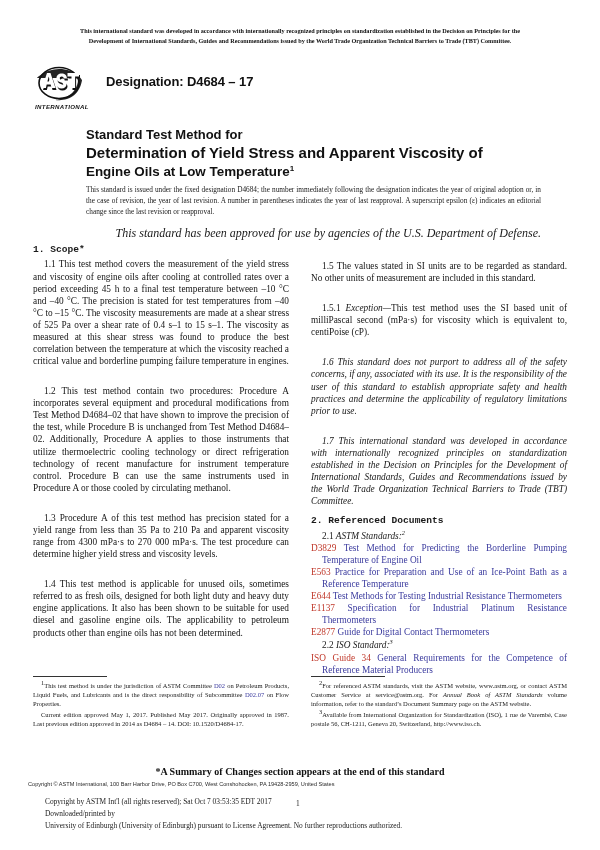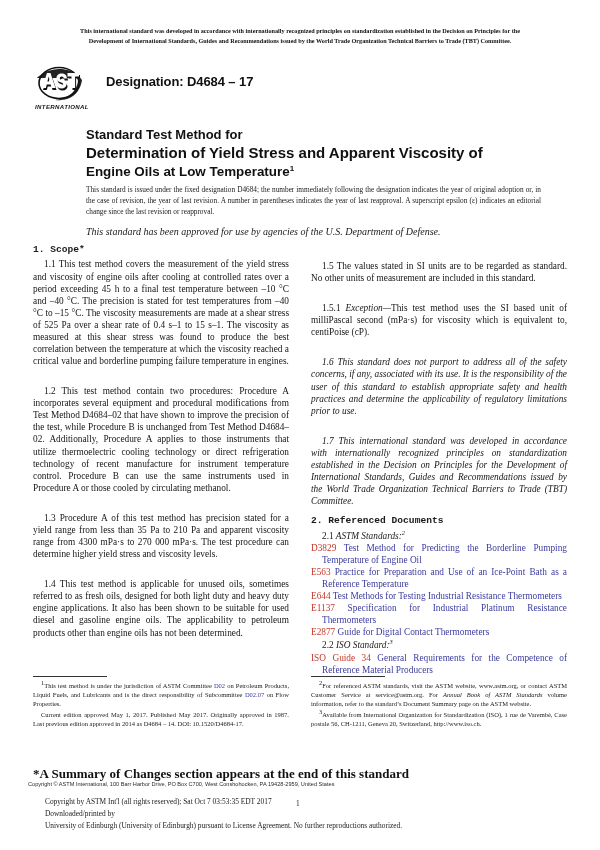--- a/index.html
+++ b/index.html
@@ -116,22 +116,22 @@
     font-size: 7.3px;
     line-height: 1.52;
     text-align: justify;
     color: #1a1a1a;
   }
   .dod-note {
     position: absolute;
     top: 226px;
     left: 86px;
     width: 455px;
-    text-align: left;
-    font-size: 10px;
+    text-align: right;
+    font-size: 12px;
     font-style: italic;
     color: #1a1a1a;
   }
 
   
   .columns {
     position: absolute;
     top: 244px;
     left: 33px;
     width: 534px;
@@ -230,21 +230,22 @@
   p.fn + p.fn { margin-top: 1px; }
   .fn-link { color: #3b3b9e; }
   .fn-ital { font-style: italic; }
 
   
   .summary-line {
     position: absolute;
     top: 766px;
     left: 33px;
     width: 534px;
-    font-size: 13px;
+    text-align: center;
+    font-size: 10px;
     font-weight: bold;
     color: #111;
   }
   .copyright-line {
     position: absolute;
     top: 781px;
     left: 28px;
     width: 545px;
     font-family: "Liberation Sans", sans-serif;
     font-size: 5.6px;

